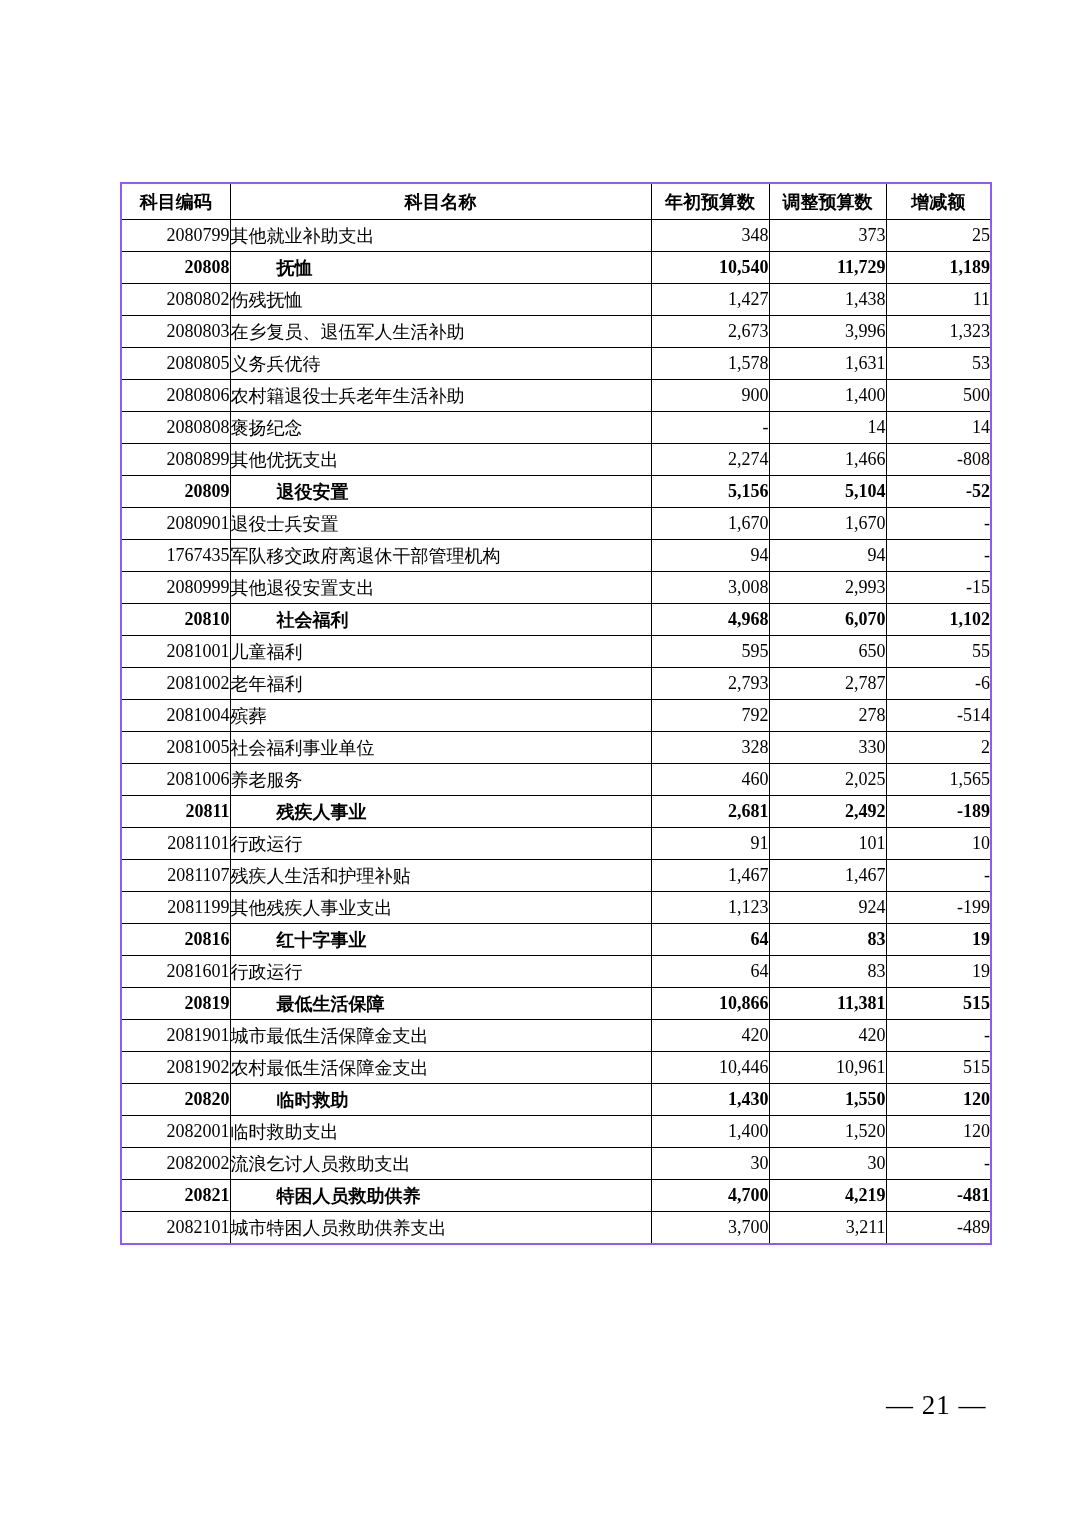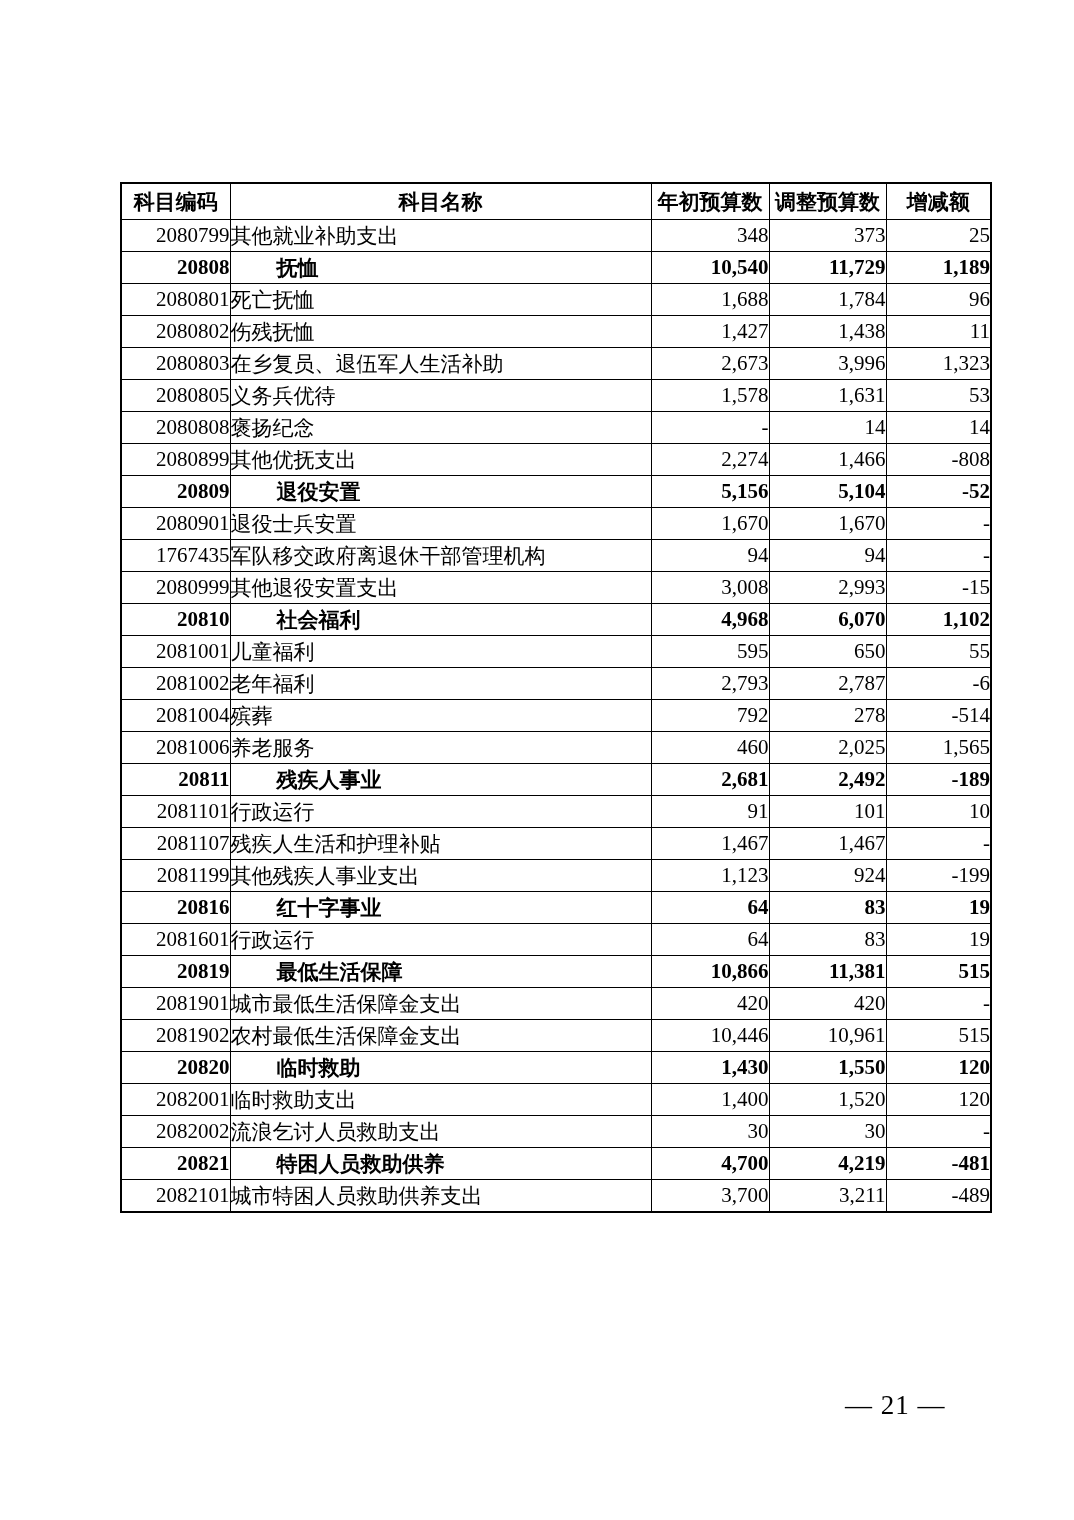--- a/index.html
+++ b/index.html
@@ -19,22 +19,22 @@
   .table-wrap {
     position: absolute;
     left: 120px;
     top: 182px;
     width: 870px;
   }
   table.budget {
     width: 870px;
     border-collapse: collapse;
     table-layout: fixed;
-    border: 2px solid #000000;
-    font-size: 21px;
+    border: 2px solid #8b5cf6;
+    font-size: 18px;
   }
   table.budget th,
   table.budget td {
     border: 1px solid #000000;
     padding: 0;
     white-space: nowrap;
     overflow: hidden;
     font-weight: normal;
   }
   table.budget thead th {
@@ -63,21 +63,21 @@
     padding-right: 21px;
   }
   tr.category td {
     font-weight: bold;
   }
   tr.category td.name {
     padding-left: 46px;
   }
   .page-number {
     position: absolute;
-    left: 845px;
+    left: 886px;
     top: 1390px;
     font-size: 27px;
     letter-spacing: 1px;
     white-space: nowrap;
   }
 </style>
 </head>
 <body>
 
 <div class="page">
@@ -109,27 +109,20 @@
             <td class="num last">25</td>
           </tr>
           <tr class="category">
             <td class="code">20808</td>
             <td class="name">抚恤</td>
             <td class="num">10,540</td>
             <td class="num">11,729</td>
             <td class="num last">1,189</td>
           </tr>
           <tr>
-            <td class="code">2080801</td>
-            <td class="name">死亡抚恤</td>
-            <td class="num">1,688</td>
-            <td class="num">1,784</td>
-            <td class="num last">96</td>
-          </tr>
-          <tr>
             <td class="code">2080802</td>
             <td class="name">伤残抚恤</td>
             <td class="num">1,427</td>
             <td class="num">1,438</td>
             <td class="num last">11</td>
           </tr>
           <tr>
             <td class="code">2080803</td>
             <td class="name">在乡复员、退伍军人生活补助</td>
             <td class="num">2,673</td>
@@ -137,20 +130,27 @@
             <td class="num last">1,323</td>
           </tr>
           <tr>
             <td class="code">2080805</td>
             <td class="name">义务兵优待</td>
             <td class="num">1,578</td>
             <td class="num">1,631</td>
             <td class="num last">53</td>
           </tr>
           <tr>
+            <td class="code">2080806</td>
+            <td class="name">农村籍退役士兵老年生活补助</td>
+            <td class="num">900</td>
+            <td class="num">1,400</td>
+            <td class="num last">500</td>
+          </tr>
+          <tr>
             <td class="code">2080808</td>
             <td class="name">褒扬纪念</td>
             <td class="num">-</td>
             <td class="num">14</td>
             <td class="num last">14</td>
           </tr>
           <tr>
             <td class="code">2080899</td>
             <td class="name">其他优抚支出</td>
             <td class="num">2,274</td>
@@ -207,20 +207,27 @@
             <td class="num last">-6</td>
           </tr>
           <tr>
             <td class="code">2081004</td>
             <td class="name">殡葬</td>
             <td class="num">792</td>
             <td class="num">278</td>
             <td class="num last">-514</td>
           </tr>
           <tr>
+            <td class="code">2081005</td>
+            <td class="name">社会福利事业单位</td>
+            <td class="num">328</td>
+            <td class="num">330</td>
+            <td class="num last">2</td>
+          </tr>
+          <tr>
             <td class="code">2081006</td>
             <td class="name">养老服务</td>
             <td class="num">460</td>
             <td class="num">2,025</td>
             <td class="num last">1,565</td>
           </tr>
           <tr class="category">
             <td class="code">20811</td>
             <td class="name">残疾人事业</td>
             <td class="num">2,681</td>

